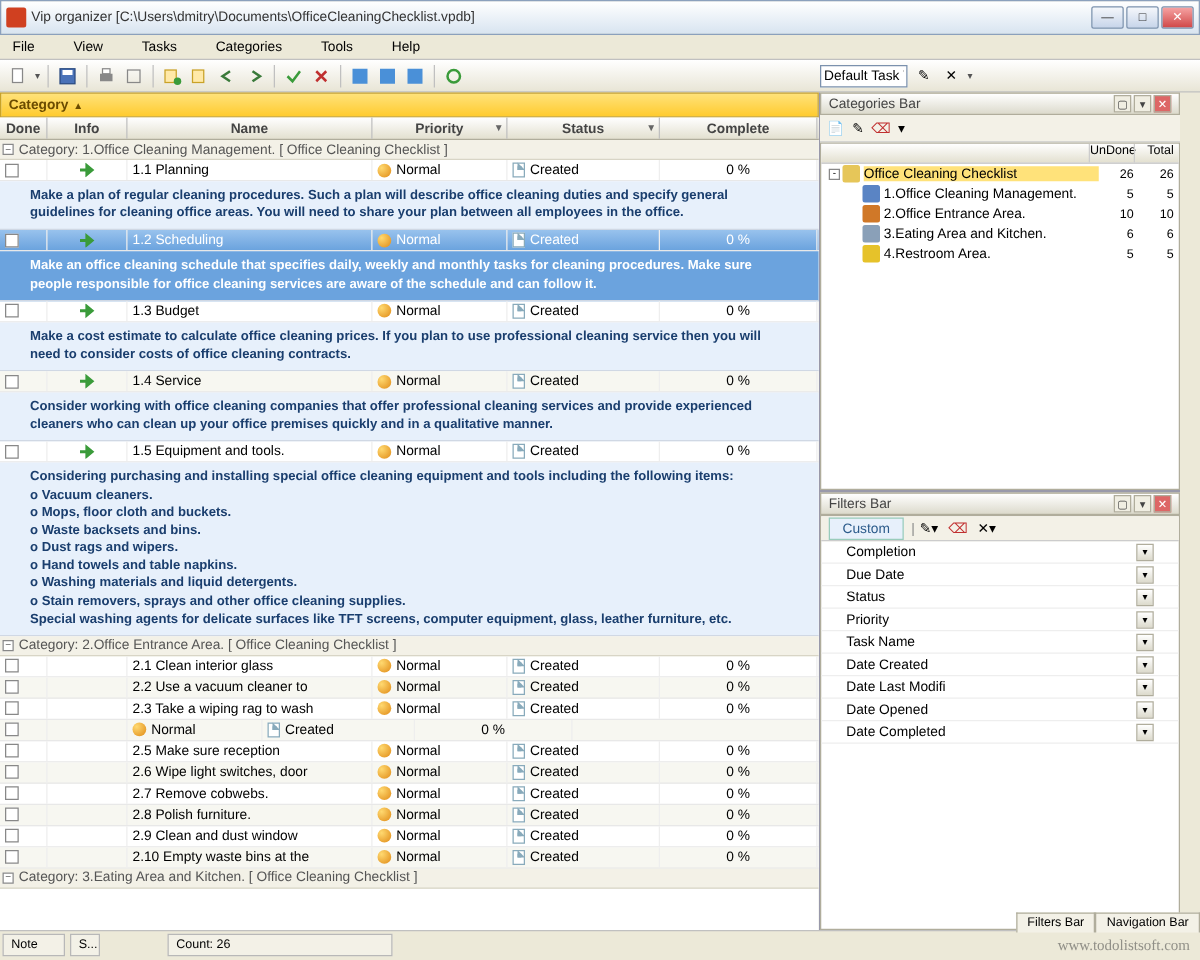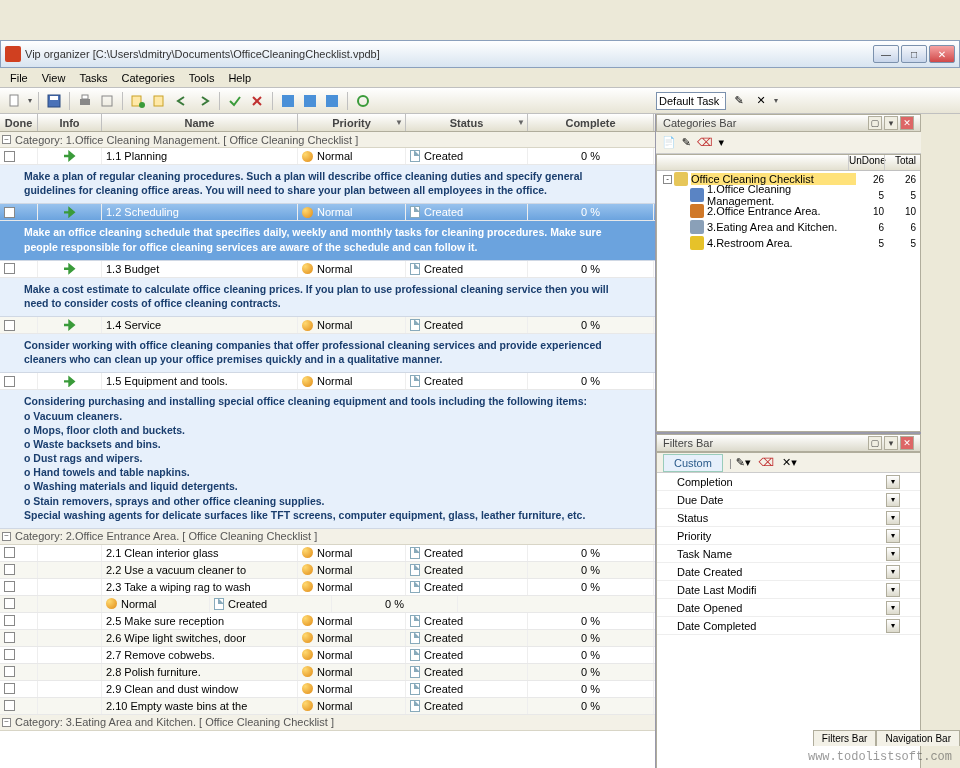--- a/index.html
+++ b/index.html
@@ -1,40 +1,40 @@
 <!DOCTYPE html>
 <html><head>
 <meta charset="utf-8">
 <style>
 * { margin:0; padding:0; box-sizing:border-box; font-family:Tahoma,Arial,sans-serif; font-size:11px; }
 body { width:960px; height:768px; background:#ece9d8; overflow:hidden; position:relative; }
 
 
-.titlebar { height:28px; background:linear-gradient(#fff,#d8e4f0); border:1px solid #8ba0bc; display:flex; align-items:center; padding:1px 4px;margin-top:40px; }
+.titlebar { height:28px; background:linear-gradient(#fff,#d8e4f0); border:1px solid #8ba0bc; display:flex; align-items:center; padding:1px 4px; }
 .titlebar .appicon { width:16px; height:16px; background:#d04020; border-radius:2px; margin-right:4px; }
 .titlebar .title { flex:1; color:#333; }
 .winbtns { display:flex; gap:2px; }
 .winbtn { width:26px; height:18px; background:linear-gradient(#f5f7fb,#c7d5ea); border:1px solid #7b91ad; border-radius:2px; display:flex; align-items:center; justify-content:center; font-size:10px; color:#333; }
 .winbtn.close { background:linear-gradient(#f6a3a3,#d04848); color:#fff; }
 
 
-.menubar { height:20px; background:#ece9d8; border-bottom:1px solid #c0c0c0; display:flex; align-items:center; padding:0 4px; gap:2px; }
+.menubar { height:20px; background:#ece9d8; border-bottom:1px solid #c0c0c0; display:flex; align-items:center; padding:0 4px; gap:19px; }
 .menuitem { padding:2px 6px; }
 
 
 .toolbar { height:26px; background:linear-gradient(#fff,#e8e5d6); border-bottom:1px solid #c0c0c0; display:flex; align-items:center; padding:0 6px; gap:4px; }
 .tbtn { width:18px; height:18px; border:0; background:transparent; display:inline-flex; align-items:center; justify-content:center; }
 .tsep { width:1px; height:18px; background:#c0c0c0; margin:0 2px; }
 .taskview-wrap { margin-left:280px; display:flex; align-items:center; gap:4px; }
 .taskview { width:70px; height:18px; border:1px solid #7b91ad; background:#fff; padding:0 2px; font-size:11px; }
 
 
 .main { display:flex; height:670px; }
 .leftpane { width:656px; border-right:1px solid #99a; display:flex; flex-direction:column; }
-.rightpane { width:265px; display:flex; flex-direction:column; }
+.rightpane { width:288px; display:flex; flex-direction:column; }
 
 
 .catbar { height:20px; background:linear-gradient(#ffe27a,#ffcb2f); border:1px solid #c9a227; display:flex; align-items:center; padding:0 6px; font-weight:bold; color:#6b4b00; }
 .catbar .dd { margin-left:4px; font-size:8px; }
 
 
 .gridhdr { height:18px; background:linear-gradient(#fff,#e3e0d0); border-bottom:1px solid #b0ad9c; display:flex; }
 .gh { border-right:1px solid #c0c0c0; display:flex; align-items:center; justify-content:center; font-weight:bold; color:#444; position:relative; }
 .gh .dd { position:absolute; right:2px; font-size:8px; color:#666; }
 .col-done{width:38px;} .col-info{width:64px;justify-content:center;} .col-name{width:196px;text-align:center;} .col-prio{width:108px;} .col-stat{width:122px;} .col-comp{width:126px;}
@@ -78,21 +78,21 @@
 .customlbl { background:#e7f0fb; border:1px solid #9cb; padding:2px 10px; color:#2a5a8a; margin:0 6px; }
 .filtrow { height:18px; border-bottom:1px solid #eee; display:flex; align-items:center; padding:0 20px; }
 .filtrow .dd2{margin-left:auto;width:14px;height:14px;border:1px solid #b0ad9c;background:linear-gradient(#fff,#dcdacc);display:flex;align-items:center;justify-content:center;font-size:8px;}
 
 
 .statusbar { height:22px; background:#ece9d8; border-top:1px solid #c0c0c0; display:flex; align-items:center; }
 .sbcell { border:1px solid #b8b8b8; background:#f3f1e7; height:18px; margin:0 2px; padding:0 6px; display:flex; align-items:center; font-size:10px; }
 .btmtabs { position:absolute; bottom:22px; right:0; display:flex; }
 .btab { border:1px solid #b0ad9c; border-bottom:0; background:#f3f1e7; padding:2px 8px; font-size:10px; }
 
-.watermark{position:absolute;right:8px;bottom:4px;font-size:12px;color:rgba(70,70,70,.55);font-family:Liberation Mono, monospace;}
+.watermark{position:absolute;right:8px;bottom:4px;font-size:12px;color:rgba(70,70,70,.55);font-family:Liberation Serif, serif;}
 
 
 .svgi{width:16px;height:16px;}
 </style>
 </head>
 <body>
 
 <div class="titlebar">
   <div class="appicon"></div>
   <div class="title">Vip organizer [C:\Users\dmitry\Documents\OfficeCleaningChecklist.vpdb]</div>
@@ -197,20 +197,24 @@
     <input class="taskview" value="Default Task V" style="">
     <button class="tbtn">✎</button>
     <button class="tbtn">✕</button>
     <span style="font-size:8px;color:#555">▾</span>
   </div>
 </div>
 
 <div class="main">
 
   <div class="leftpane">
+    <div class="catbar">
+      <span>Category</span>
+      <span class="dd">▲</span>
+    </div>
     <div class="gridhdr">
       <div class="gh col-done">
           <span>Done</span>
         </div>
       <div class="gh col-info">
           <span>Info</span>
         </div>
       <div class="gh col-name">
           <span>Name</span>
         </div>

